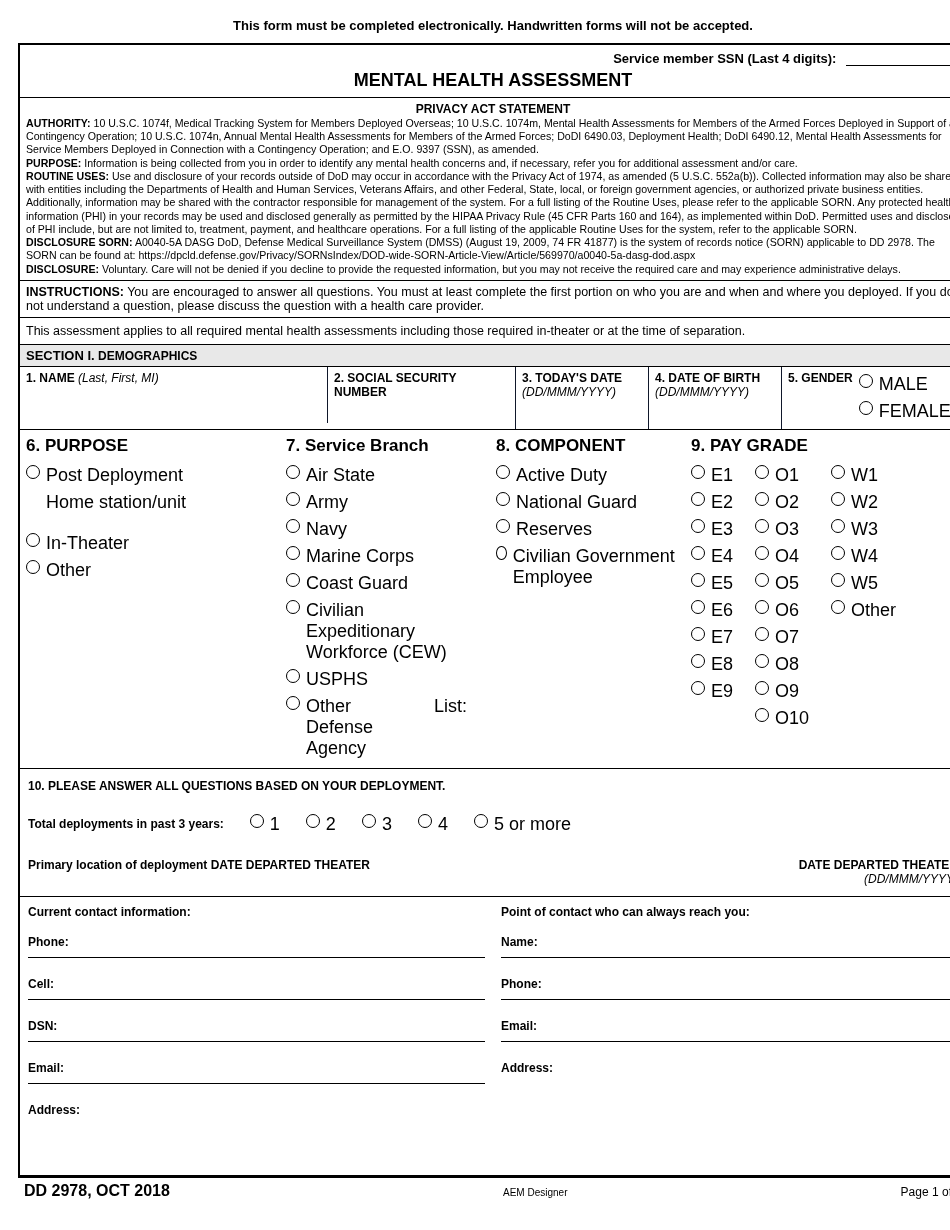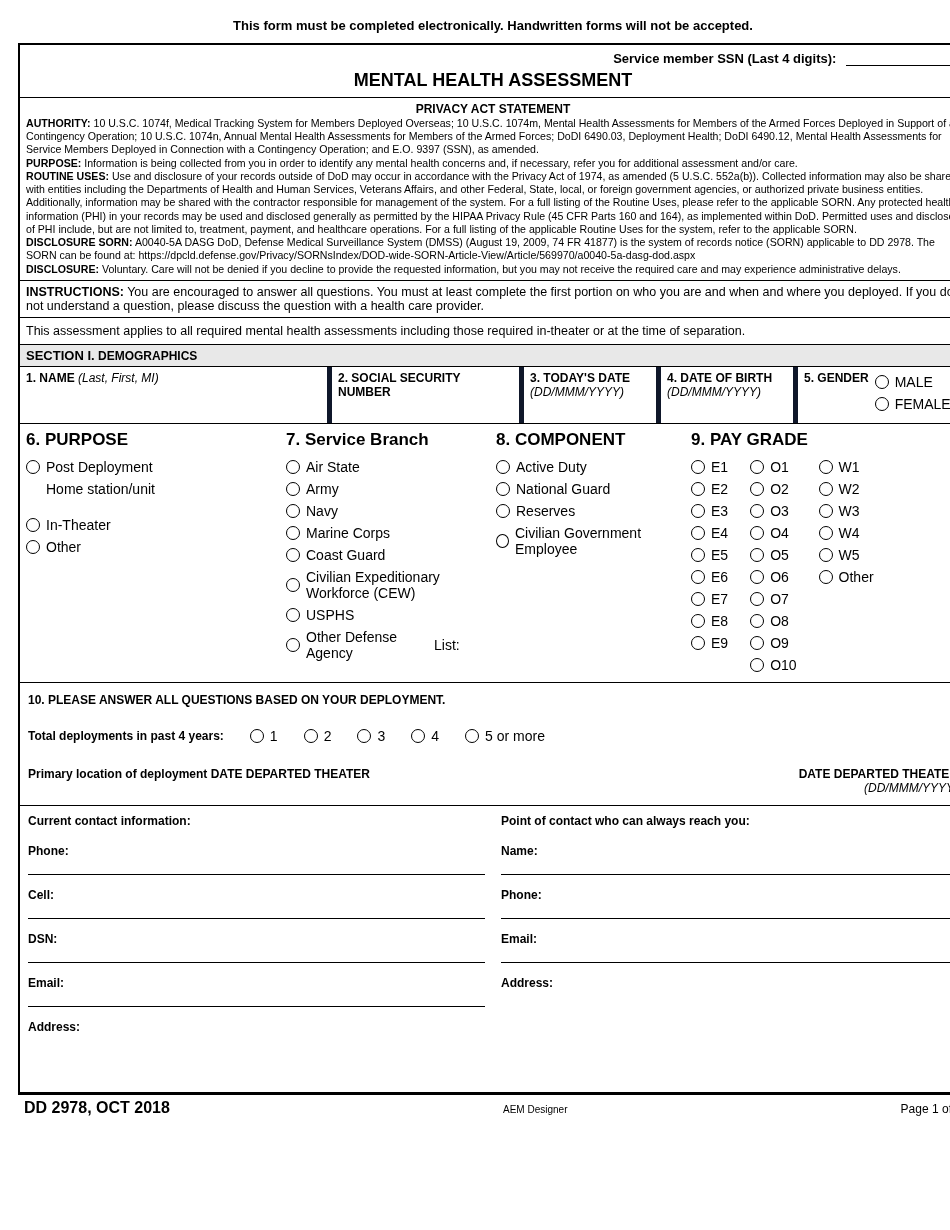--- a/index.html
+++ b/index.html
@@ -9,36 +9,36 @@
 .ssn-row{text-align:right;padding:6px 10px 2px;font-weight:bold;font-size:13px}
 .ssn-line{display:inline-block;width:110px;border-bottom:1.5px solid #000;margin-left:6px;vertical-align:bottom}
 h1.title{text-align:center;font-size:18px;margin:2px 0 6px;font-weight:bold}
 .privacy-h{text-align:center;font-weight:bold;font-size:12px}
 .privacy{border-top:1px solid #000;border-bottom:1px solid #000;padding:4px 6px;font-size:10.6px;line-height:1.25}
 .instr{border-bottom:1px solid #000;padding:4px 6px;font-size:12.5px}
 .applies{border-bottom:1px solid #000;padding:6px 6px;font-size:12.5px}
 .section-h{background:#e8e8e8;border-bottom:1px solid #000;padding:3px 6px}
 .section-h b{font-size:13px}
 .row{display:flex;border-bottom:1px solid #000}
-.cell{border-right:5px solid #0f172a;padding:4px 6px}
+.cell{border-right:1px solid #0f172a;padding:4px 6px}
 .cell:last-child{border-right:none}
 .lbl{font-weight:bold;font-size:12px}
 .ital{font-style:italic;font-weight:normal}
 .radio{display:inline-block;width:12px;height:12px;border:1.5px solid #000;border-radius:50%;vertical-align:middle;margin-right:6px}
-.opt{display:flex;align-items:center;padding:3px 0;font-size:14px}
+.opt{display:flex;padding:3px 0;font-size:18px}
 .sub{margin-left:20px}
 .grid789{display:flex;border-bottom:1px solid #000;padding:6px}
 .col{flex:1}
 .col h4{margin:0 0 6px;font-size:17px}
 .paycols{display:flex;gap:22px}
 .q10{padding:10px 8px;border-bottom:1px solid #000}
 .q10 .line{display:flex;align-items:center;gap:26px;margin:18px 0}
 .contacts{display:flex;border-bottom:1px solid #000}
 .contacts .half{flex:1;padding:8px}
-.cfield{border-bottom:1px solid #000;padding:10px 0 16px;margin-bottom:3px;font-weight:bold}
+.cfield{border-bottom:1px solid #000;padding:10px 0 8px;margin-bottom:9px;font-weight:bold}
 .footer{display:flex;justify-content:space-between;align-items:baseline;padding:4px 6px 0;font-size:12px}
 .footer .formno{font-weight:bold;font-size:16px}
 .footer .center{font-size:10px}
 .q10 .hdr{display:flex;justify-content:space-between;align-items:flex-start;margin-top:20px}
 .q10 .hdr .r{text-align:right}
 .q10 .hdr .r b{display:block}
 </style>
 </head>
 <body>
 
@@ -272,21 +272,21 @@
                 <span>Other</span>
               </div>
             </div>
         </div>
       </div>
     </div>
 
     <div class="q10">
       <div class="lbl">10. PLEASE ANSWER ALL QUESTIONS BASED ON YOUR DEPLOYMENT.</div>
       <div class="line">
-        <span class="lbl">Total deployments in past 4 years:</span>
+        <span class="lbl">Total deployments in past 3 years:</span>
         <span id="dep-opts" style="display:flex;gap:26px">
             <div class="opt">
               <span class="radio"></span>
               <span>1</span>
             </div>
             <div class="opt">
               <span class="radio"></span>
               <span>2</span>
             </div>
             <div class="opt">

